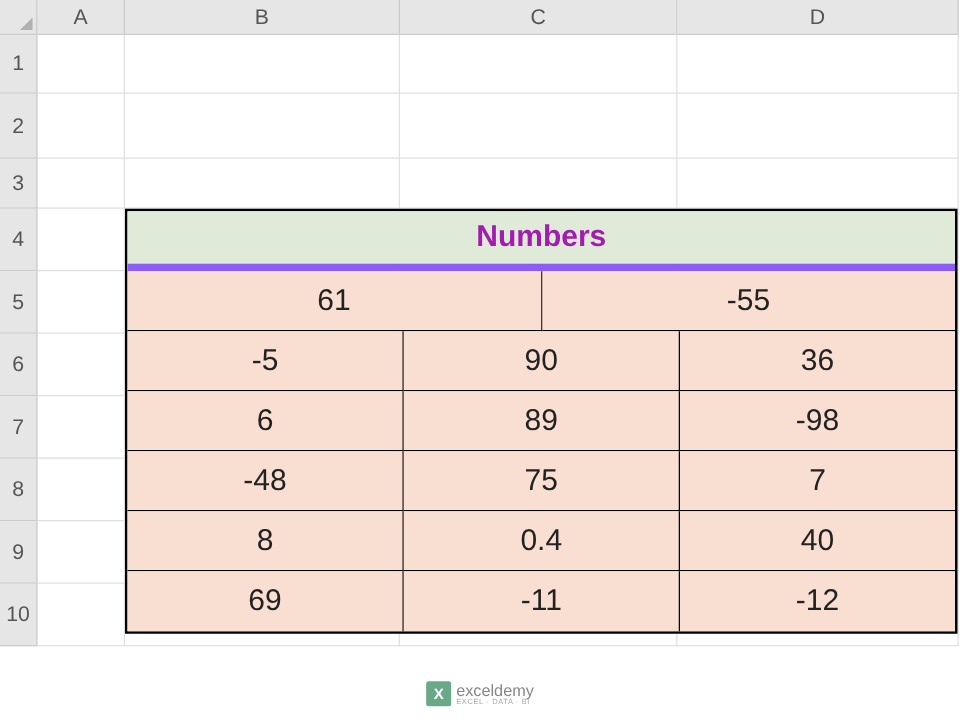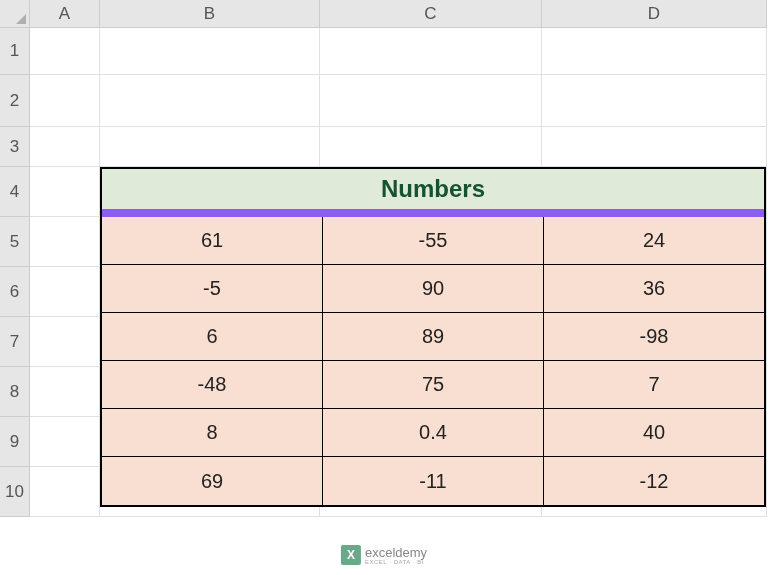--- a/index.html
+++ b/index.html
@@ -43,24 +43,24 @@
   color: #3a5ba8; font-size: 28px; font-weight: 600;
   border-bottom: 4px solid #5a7ac8;
 }
 
 .table-wrap {
   position: absolute; left: 70px; top: 139px; width: 666px;
   border: 2px solid #000;
 }
 .table-header {
   height: 48px; background: #e0ead8; display: flex; align-items: center; justify-content: center;
-  font-size: 24px; font-weight: 700; color: #14532d; border-bottom: 8px solid #8b5cf6;
+  font-size: 24px; font-weight: 700; color: #a21caf; border-bottom: 6px solid #8b5cf6;
 }
 .table-body .trow { display: flex; height: 48px; }
-.tcell { flex: 1; display: flex; align-items: center; justify-content: center; background: #f9dfd2; font-size: 20px; color: #222; border-right: 1px solid #000; border-bottom: 1px solid #000; }
+.tcell { flex: 1; display: flex; align-items: center; justify-content: center; background: #f9dfd2; font-size: 24px; color: #222; border-right: 1px solid #000; border-bottom: 1px solid #000; }
 .tcell:last-child { border-right: none; }
 .trow:last-child .tcell { border-bottom: none; }
 
 .watermark { position: absolute; left: 50%; transform: translateX(-50%); bottom: 10px; display: flex; align-items: center; gap: 4px; opacity: 0.65; }
 .watermark-icon { width: 20px; height: 20px; background: #1a7a4a; border-radius: 2px; display: flex; align-items: center; justify-content: center; color: #fff; font-size: 12px; font-weight: bold; }
 .watermark-text { display: flex; flex-direction: column; line-height: 1; }
 .watermark-main { font-size: 13px; color: #444; font-weight: 400; }
 .watermark-sub { font-size: 6px; color: #777; letter-spacing: 0.5px; }
 </style>
 </head>
@@ -152,21 +152,20 @@
         <div class="cell c-D r-10"></div>
       </div>
 
 
     <div class="table-wrap">
       <div class="table-header">Numbers</div>
       <div class="table-body">
         <div class="trow">
           <div class="tcell">61</div>
           <div class="tcell">-55</div>
-          <div class="tcell">24</div>
         </div>
         <div class="trow">
           <div class="tcell">-5</div>
           <div class="tcell">90</div>
           <div class="tcell">36</div>
         </div>
         <div class="trow">
           <div class="tcell">6</div>
           <div class="tcell">89</div>
           <div class="tcell">-98</div>

